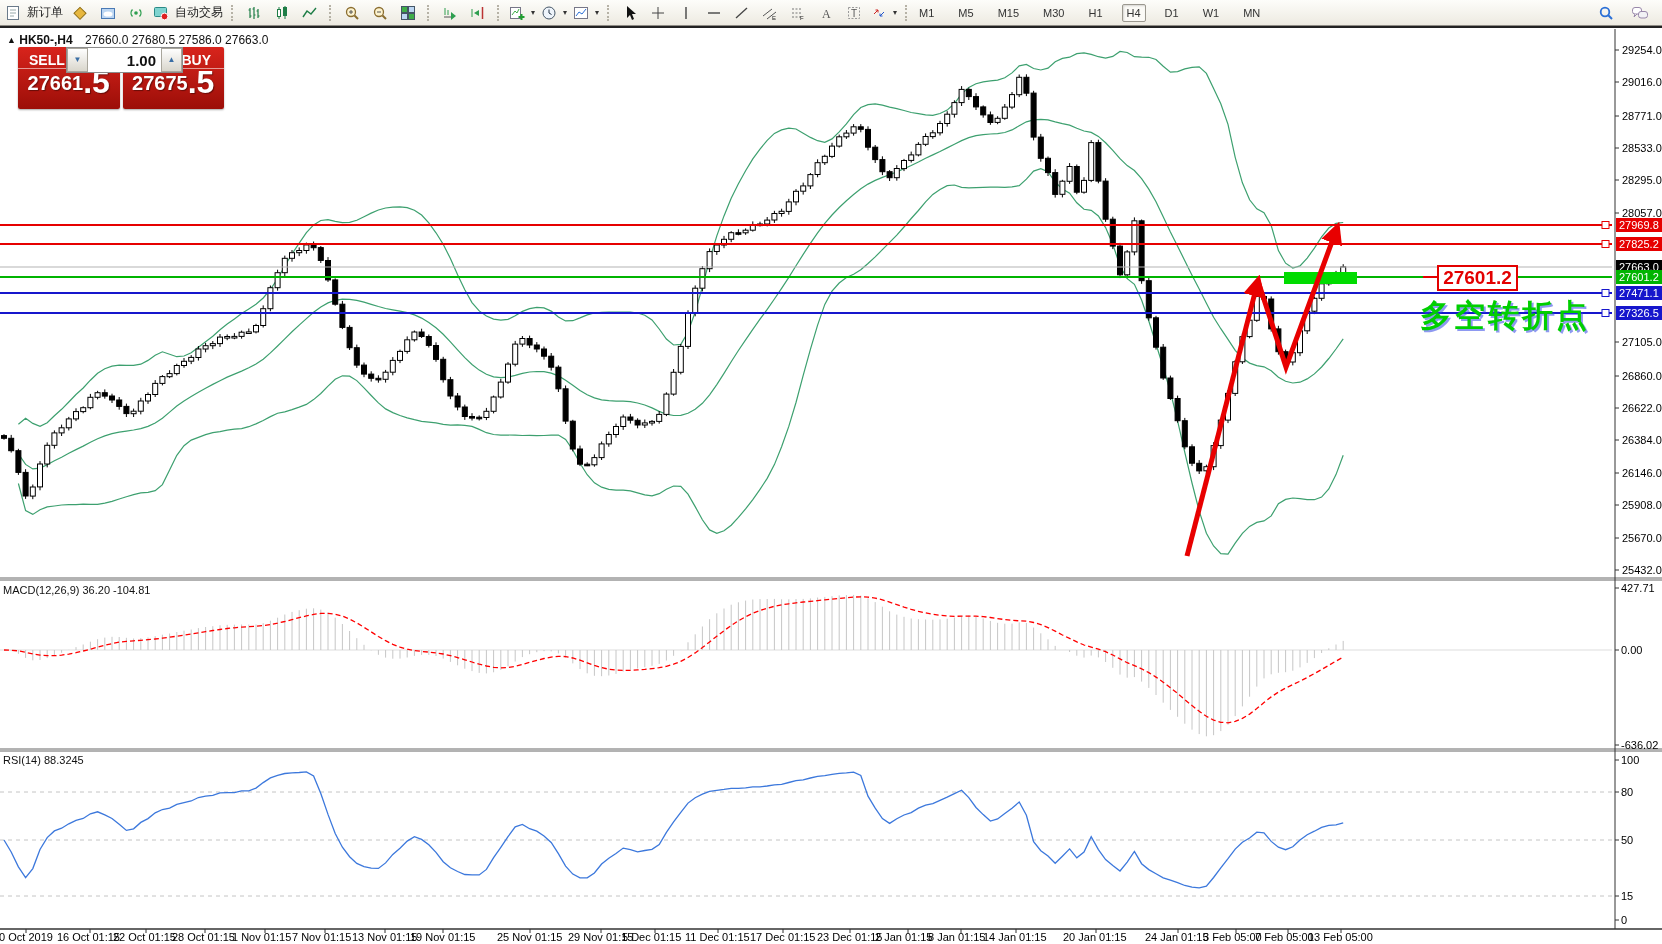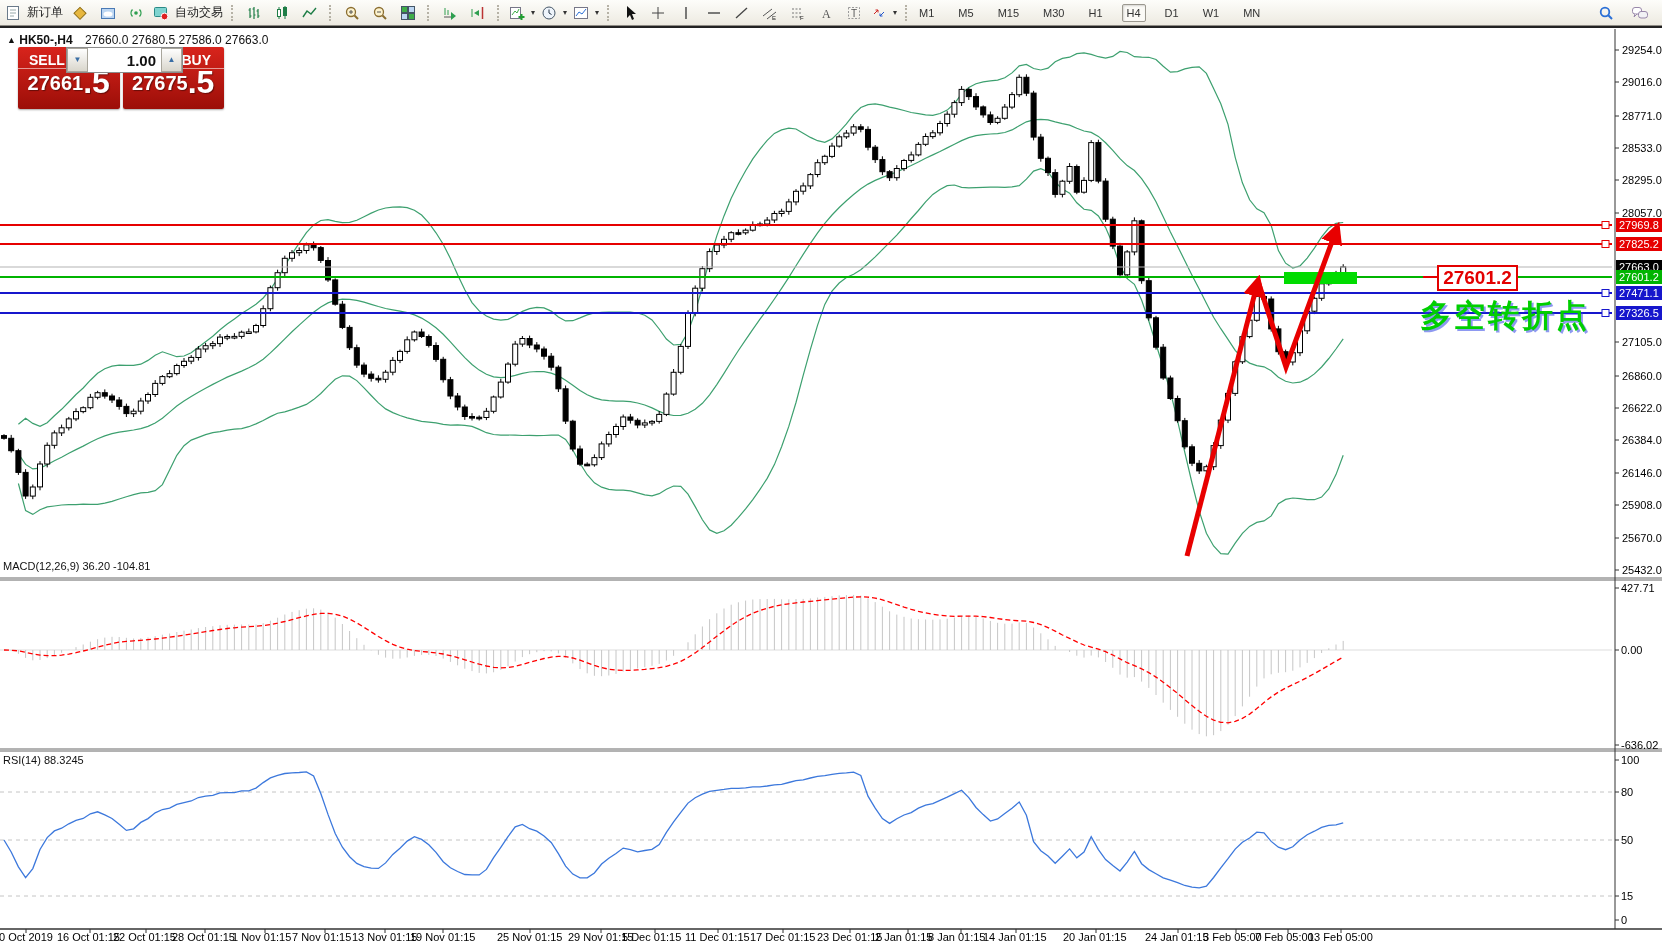--- a/index.html
+++ b/index.html
@@ -676,21 +676,21 @@
             <span class="oc-frac">.<span>5</span></span>
           </div>
       </div>
       <div class="oc-vol">
         <button class="oc-spin">▼</button>
         <input class="oc-input" value="1.00" style="">
         <button class="oc-spin">▲</button>
       </div>
     </div>
 
-    <div class="ind-label" style="left:3px;top:532px">
+    <div class="ind-label" style="left:3px;top:556px">
       <span>MACD(12,26,9)</span> <span>36.20 -104.81</span>
     </div>
     <div class="ind-label" style="left:3px;top:726px">
       <span>RSI(14)</span> <span>88.3245</span>
     </div>
 
     <div class="callout">27601.2</div>
     <div class="cn-note">多空转折点</div>
   </div>
 </div>

